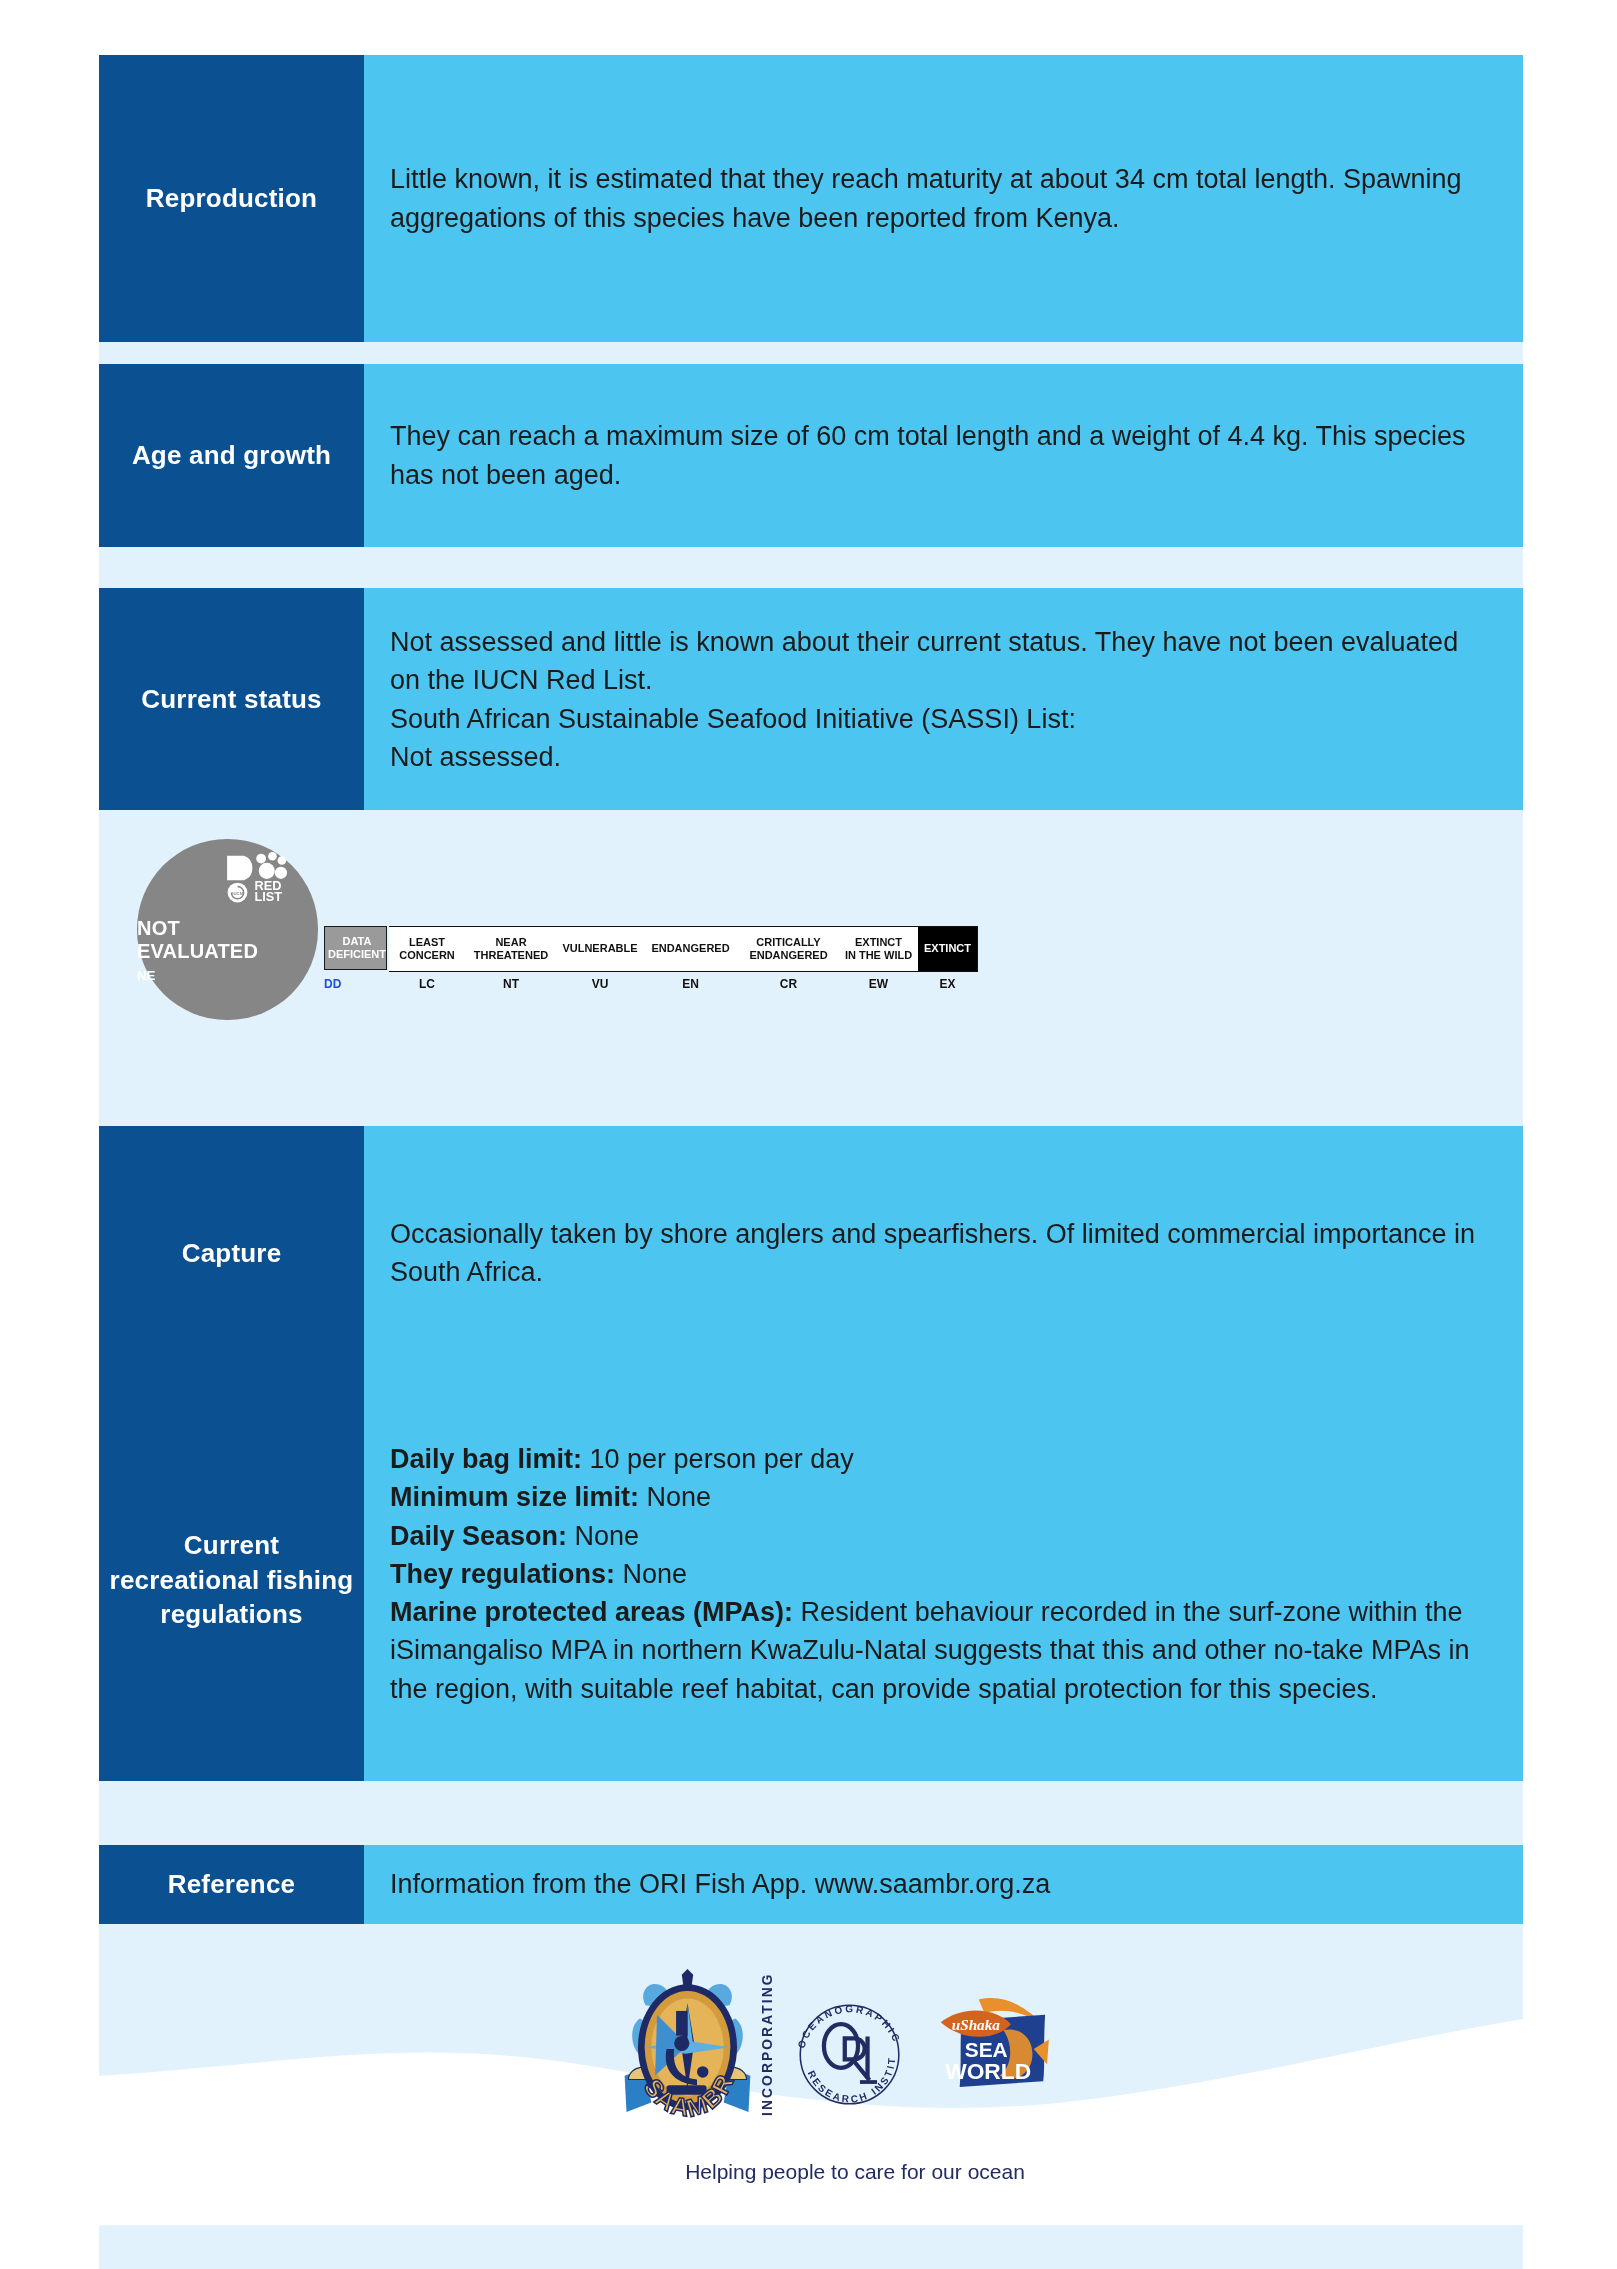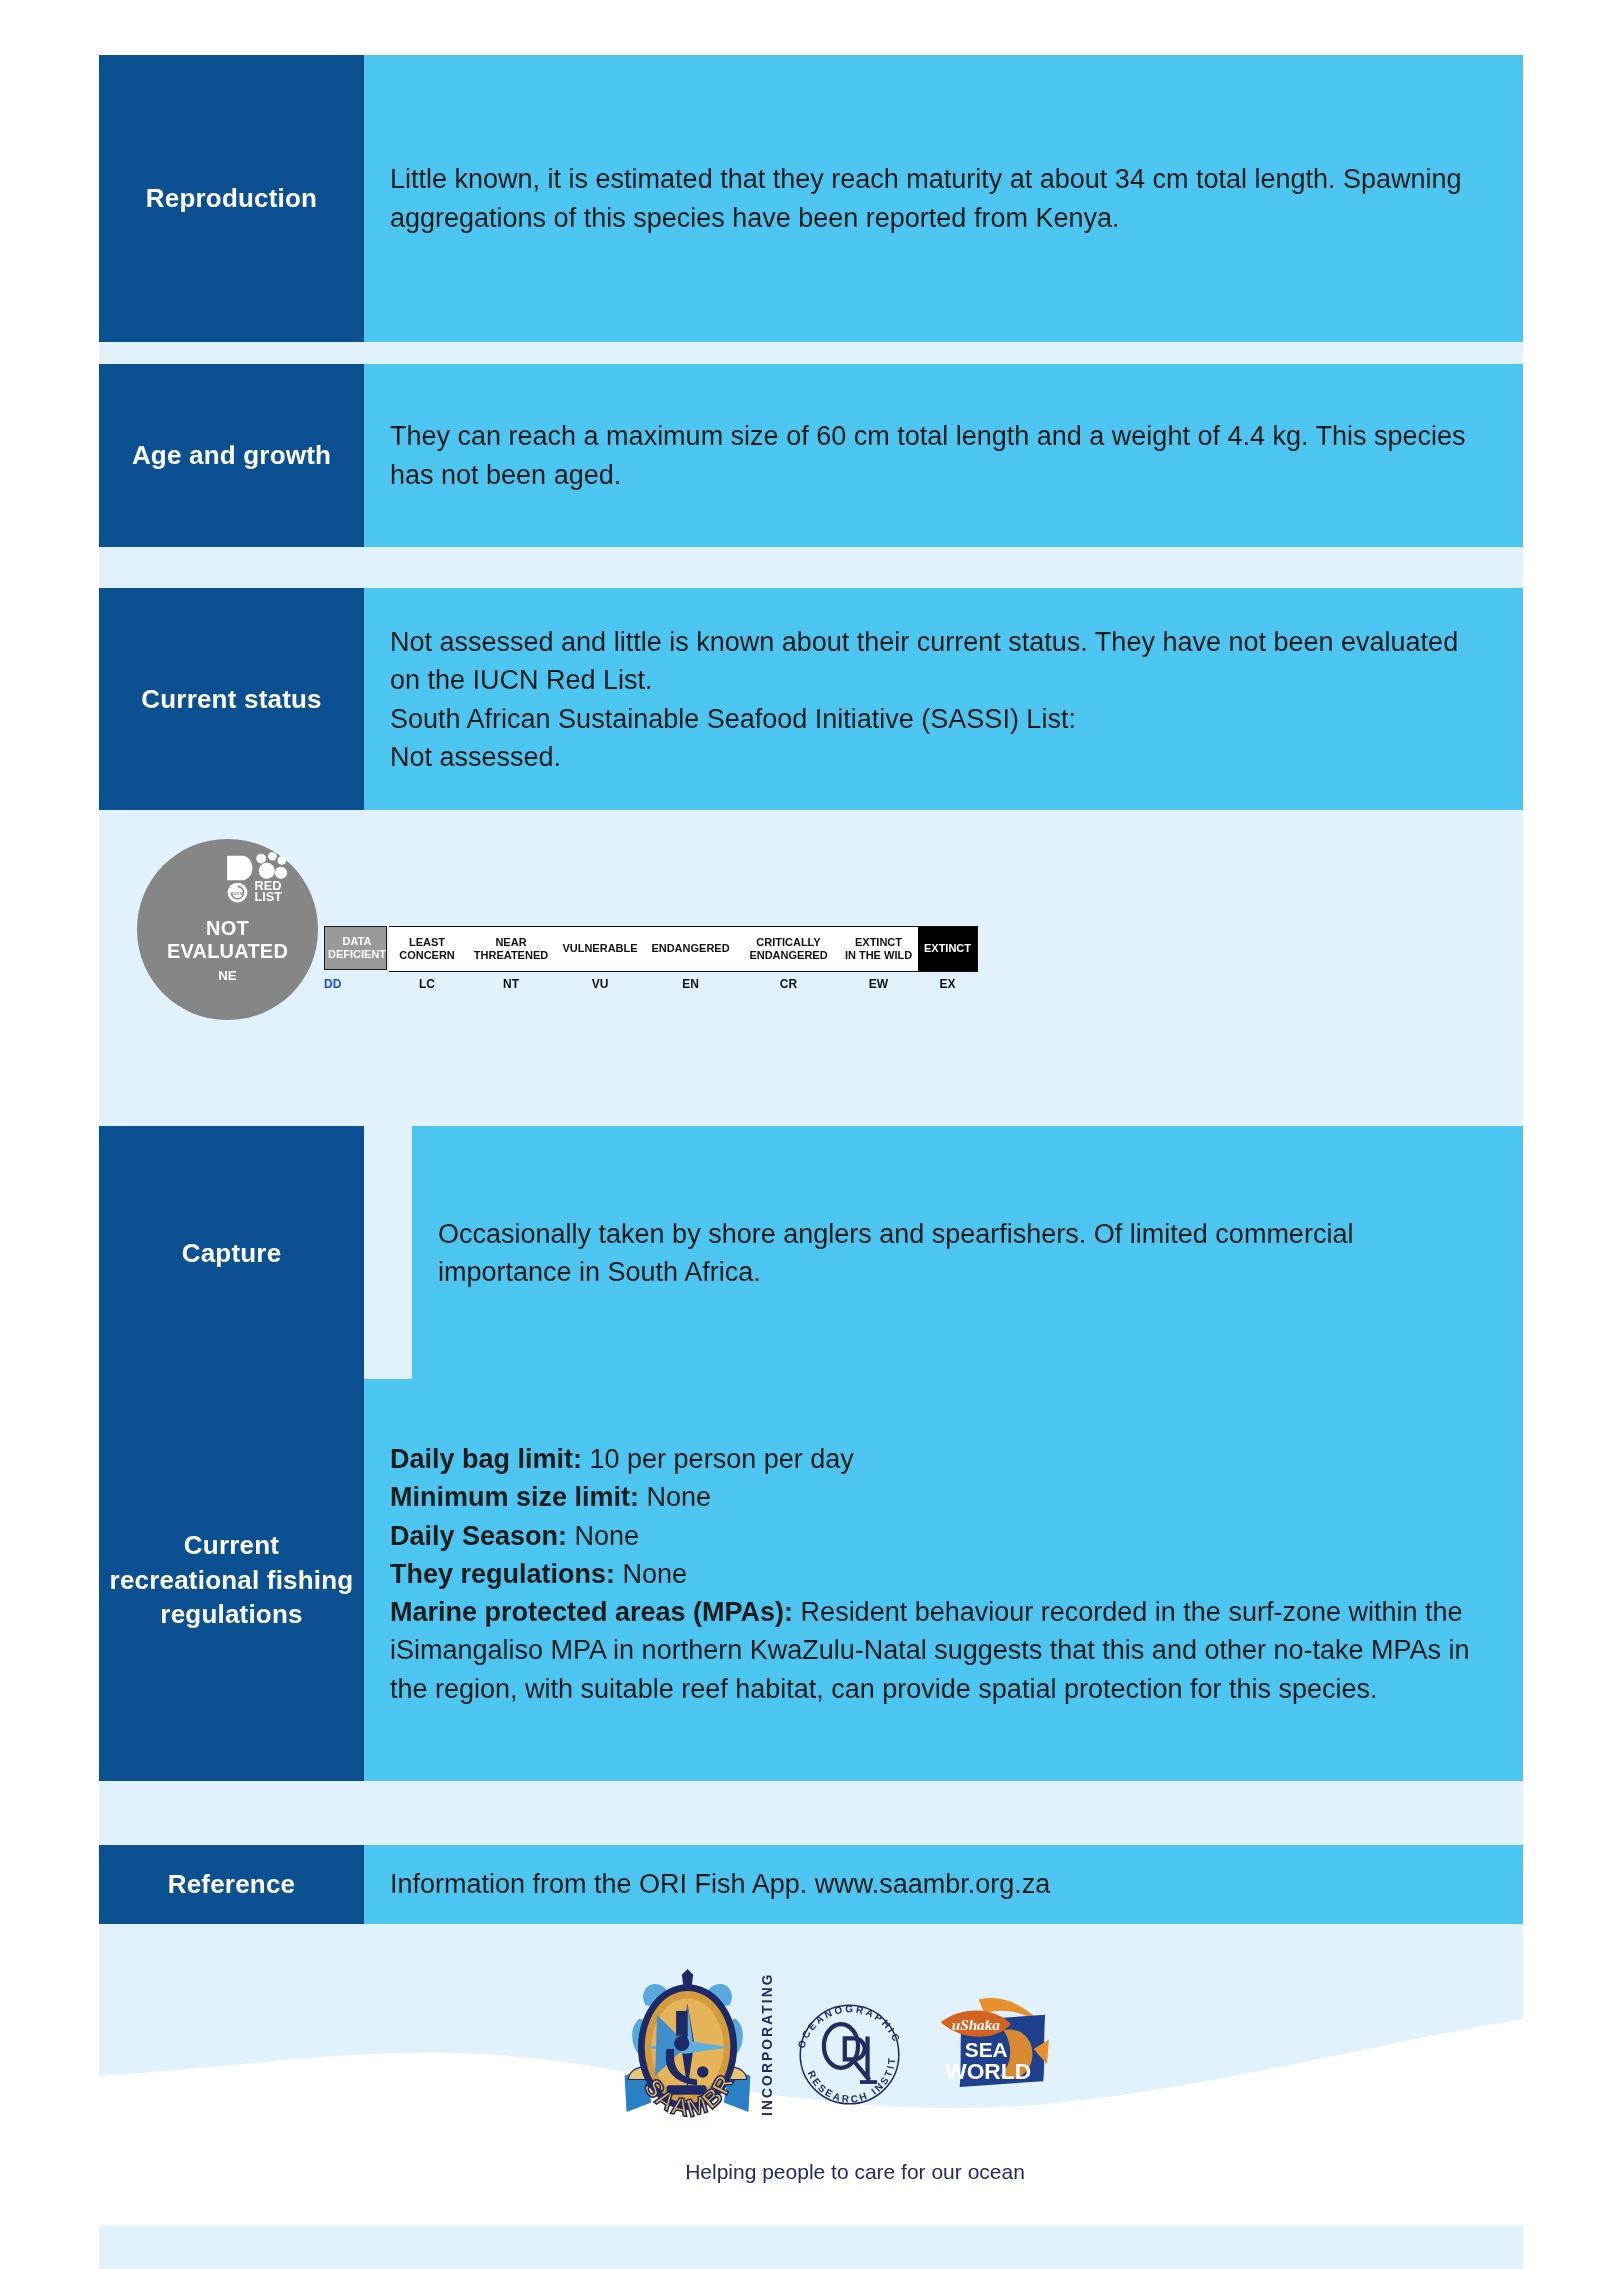--- a/index.html
+++ b/index.html
@@ -80,21 +80,21 @@
     flex-direction: column;
     justify-content: center;
   }
   .row-body p { margin: 0; }
   .row-body .lead { font-weight: bold; }
 
   
   #row-reproduction   { top: 55px;   height: 287px; }
   #row-age-growth     { top: 364px;  height: 183px; }
   #row-current-status { top: 588px;  height: 223px; }
-  #row-capture        { top: 1126px; height: 254px; gap: 48px; }
+  #row-capture        { top: 1126px; height: 254px; }
   #row-regulations    { top: 1379px; height: 402px; }
   #row-reference      { top: 1845px; height: 79px; }
 
   #row-reference .row-body { padding-top: 0; padding-bottom: 0; }
   #row-regulations .row-body { padding-top: 5px; padding-bottom: 17px; }
   #row-regulations .row-label { font-size: 26px; }
 
   
   #status-block {
     position: absolute;
@@ -108,21 +108,20 @@
   
   #ne-blob {
     position: absolute;
     left: 38px;
     top: 28.5px;
     width: 181px;
     height: 181px;
     background: #868686;
     border-radius: 90px 90px 90px 90px;
     color: #ffffff;
-    text-align: center;
   }
   #ne-logo {
     position: absolute;
     left: 86px;
     top: 13.3px;
     width: 80px;
     height: 51px;
   }
   #ne-logo svg { display: block; }
   #ne-title {

